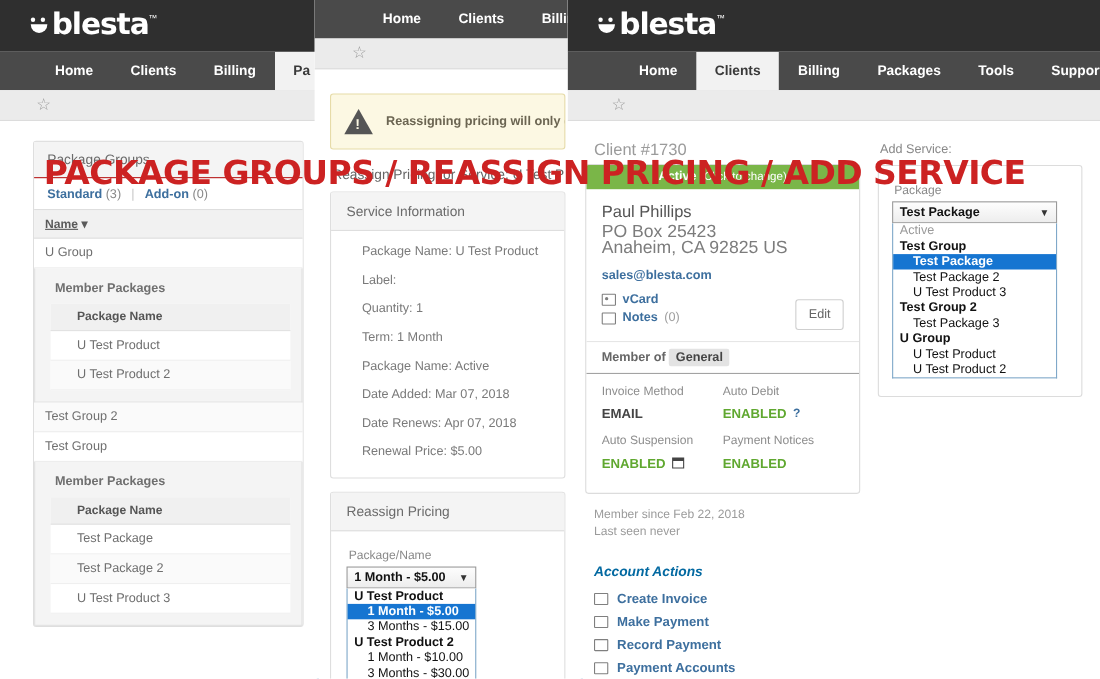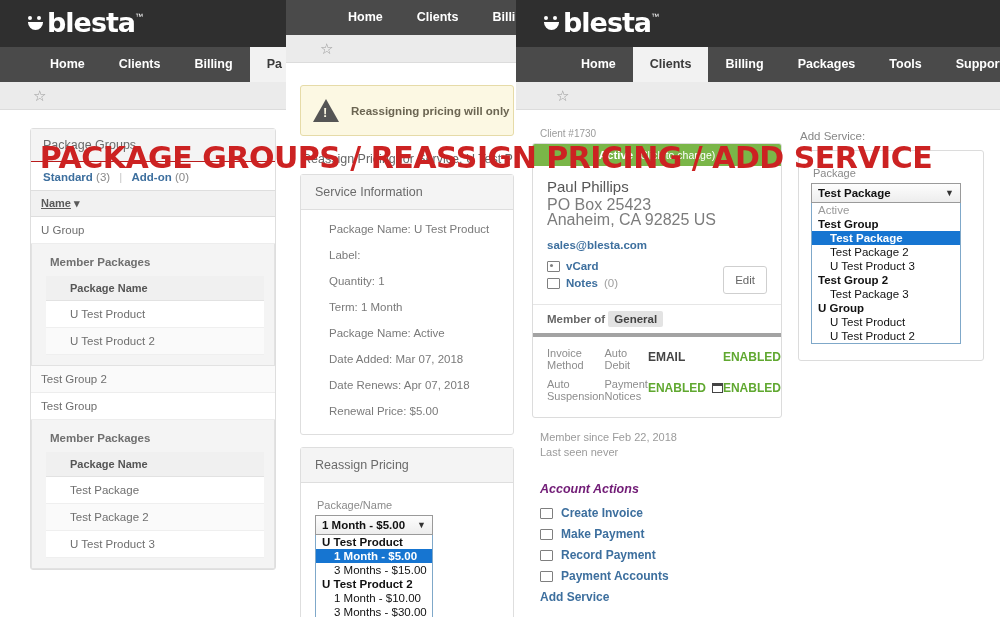--- a/index.html
+++ b/index.html
@@ -112,49 +112,49 @@
   .sellist .opt.sel { background:#1675d1; color:#fff; font-weight:bold; }
   .sellist .dim { color:#9a9a9a; padding:1px 6px 1px 6px; }
 
   
   #panel-right { left: 516px; width: 484px; }
   #panel-right .navbar { padding-left: 48px; }
   #panel-right .favbar { padding-left: 40px; }
   .rcols { display:flex; padding: 18px 16px 0 16px; gap: 16px; }
   .rcol-l { width: 250px; flex:none; }
   .rcol-r { flex: 1; }
-  .client-head { font-size:10px; color:#9b9b9b; padding: 0 0 4px 8px;}
+  .client-head { font-size:15px; color:#9b9b9b; padding: 0 0 4px 8px;}
   .client-card { border:1px solid #dcdcdc; border-radius:3px; background:#fff; overflow:hidden;}
   .status-bar { background:#7ab648; color:#fff; text-align:center; padding:5px 0; font-size:11.5px; }
   .status-bar b { font-weight:bold; }
   .status-bar span { font-size:10.5px; }
   .cc-body { padding: 12px 14px 10px 14px; position:relative;}
   .cc-name { font-size:15px; color:#555; margin-bottom:2px;}
   .cc-addr { font-size:16px; color:#7c7c7c; line-height:15px;}
   .cc-email { margin-top:12px; font-size:11.5px; color:#3d6f9e; font-weight:bold; }
   .cc-links { margin-top:9px; font-size:11.5px; }
   .cc-links div { margin-bottom:5px; display:flex; align-items:center; gap:6px; color:#3d6f9e; font-weight:bold;}
   .cc-links .cnt { color:#9e9e9e; font-weight:normal; }
   .mini-ico { width:13px;height:11px;border:1px solid #7f7f7f;border-radius:1px; display:inline-block; position:relative; background:#fff; flex:none;}
   .mini-ico.vcard:after{content:""; position:absolute; left:2px; top:2px; width:3px;height:3px;border-radius:50%; background:#7f7f7f;}
   .mini-ico.note { border-radius:1px; }
   .edit-btn {
     position:absolute; right:14px; bottom:10px; border:1px solid #cfcfcf; background:#fff;
     border-radius:3px; padding:7px 11px; font-size:11.5px; color:#666;
   }
   .memberof { border-top:1px solid #e6e6e6; padding:8px 14px; font-size:11.5px; color:#666; font-weight:bold;}
   .memberof .pill { background:#e3e3e3; padding:2px 6px; border-radius:2px; color:#444; }
-  .grid2 { border-top:4px solid #a3a3a3; padding: 10px 14px 12px 14px; display:grid; grid-template-columns:1fr 1fr 1fr 1fr; row-gap:4px; }
+  .grid2 { border-top:1px solid #a3a3a3; padding: 10px 14px 12px 14px; display:grid; grid-template-columns:1fr 1fr; row-gap:4px; }
   .g-lab { font-size:11px; color:#8d8d8d; padding-bottom:3px; }
   .g-val { font-size:12px; font-weight:bold; color:#444; display:flex; align-items:center; gap:6px; padding-bottom:8px;}
   .g-val.green { color:#60a830; }
   .q-ico { color:#3d6f9e; font-size:11px; font-weight:bold;}
   .cal-ico { width:11px;height:10px;border:1.5px solid #444; border-top:3px solid #444; display:inline-block;}
   .meta { padding: 12px 6px 0 8px; font-size:11px; color:#9b9b9b; line-height:15px;}
-  .acct-h { padding: 22px 6px 10px 8px; font-size:12.5px; color:#701a75; font-style:italic; font-weight:bold;}
+  .acct-h { padding: 22px 6px 10px 8px; font-size:12.5px; color:#0369a1; font-style:italic; font-weight:bold;}
   .acts { padding-left:8px; }
   .acts div { display:flex; align-items:center; gap:8px; margin-bottom:7px; font-size:12px; color:#3d6f9e; font-weight:bold;}
 
   .addsvc-h { font-size:11.5px; color:#888; padding: 2px 0 8px 2px; white-space:nowrap;}
   .addsvc-card { border:1px solid #dcdcdc; border-radius:3px; background:#fff; padding:12px 12px 16px 12px;}
 
   
   .overlay-title {
     position:absolute; left:0; top:140px; width:972px; text-align:center;
     font-family:"DejaVu Sans", sans-serif;

